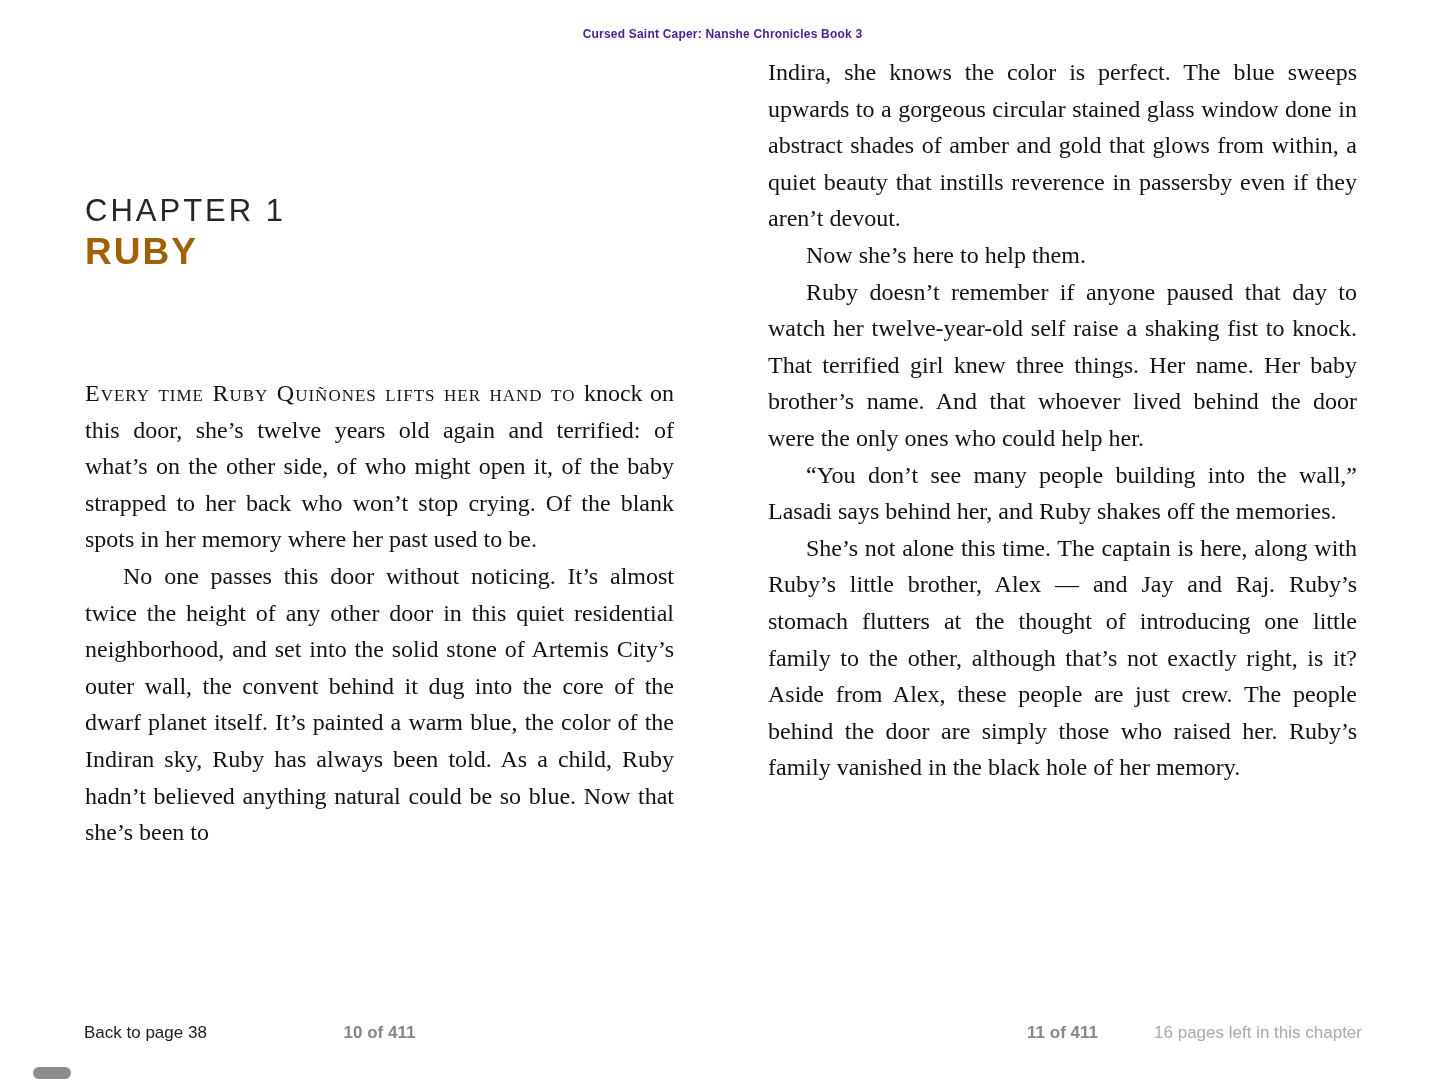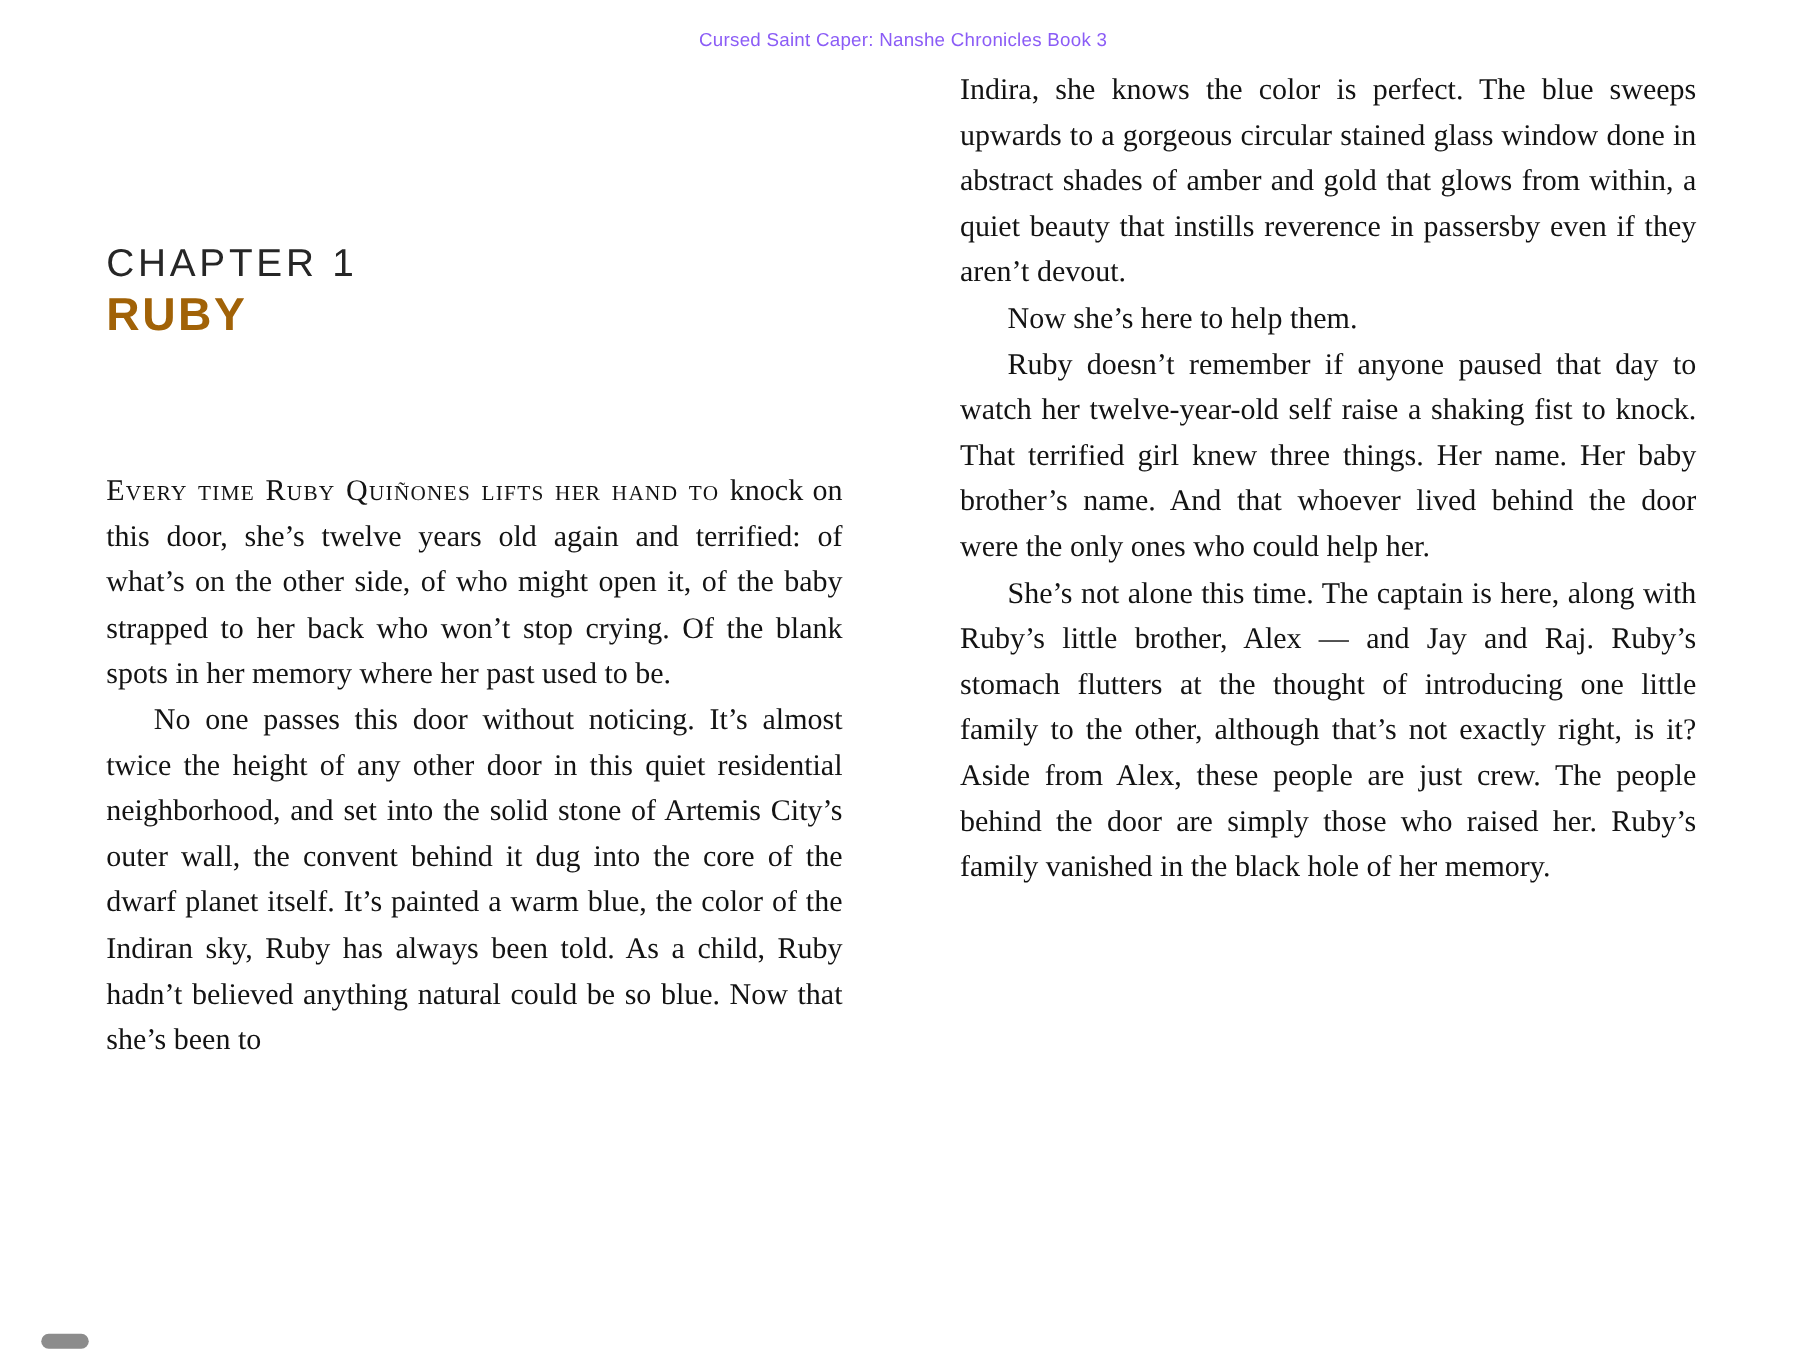--- a/index.html
+++ b/index.html
@@ -18,24 +18,24 @@
   
   .header {
     position: absolute;
     top: 24px;
     left: 0;
     width: 100%;
     text-align: center;
   }
   .book-title {
     font-family: "Liberation Sans", sans-serif;
-    font-size: 15px;
-    font-weight: 400;
+    font-size: 12px;
+    font-weight: 700;
     letter-spacing: 0.2px;
-    color: #8b5cf6;
+    color: #4c1d95;
   }
   
   .columns {
     position: absolute;
     top: 0;
     left: 0;
     width: 1445px;
     height: 1085px;
     display: flex;
     padding: 0 88px 0 85px;
@@ -144,22 +144,29 @@
           <p class="para"><span class="smallcaps">Every time Ruby Quiñones lifts her hand to </span>knock on this door, she’s twelve years old again and terrified: of what’s on the other side, of who might open it, of the baby strapped to her back who won’t stop crying. Of the blank spots in her memory where her past used to be.</p>
           <p class="para indent">No one passes this door without noticing. It’s almost twice the height of any other door in this quiet residential neighborhood, and set into the solid stone of Artemis City’s outer wall, the convent behind it dug into the core of the dwarf planet itself. It’s painted a warm blue, the color of the Indiran sky, Ruby has always been told. As a child, Ruby hadn’t believed anything natural could be so blue. Now that she’s been to</p>
         </div>
     </div>
 
     <div class="col">
       <div class="body-text right-body">
           <p class="para">Indira, she knows the color is perfect. The blue sweeps upwards to a gorgeous circular stained glass window done in abstract shades of amber and gold that glows from within, a quiet beauty that instills reverence in passersby even if they aren’t devout.</p>
           <p class="para indent">Now she’s here to help them.</p>
           <p class="para indent">Ruby doesn’t remember if anyone paused that day to watch her twelve-year-old self raise a shaking fist to knock. That terrified girl knew three things. Her name. Her baby brother’s name. And that whoever lived behind the door were the only ones who could help her.</p>
+          <p class="para indent">“You don’t see many people building into the wall,” Lasadi says behind her, and Ruby shakes off the memories.</p>
           <p class="para indent">She’s not alone this time. The captain is here, along with Ruby’s little brother, Alex — and Jay and Raj. Ruby’s stomach flutters at the thought of introducing one little family to the other, although that’s not exactly right, is it? Aside from Alex, these people are just crew. The people behind the door are simply those who raised her. Ruby’s family vanished in the black hole of her memory.</p>
         </div>
     </div>
 
   </div>
 
+  <div class="footer">
+    <span class="back-link">Back to page 38</span>
+    <span class="page-num left-num">10 of 411</span>
+    <span class="page-num right-num">11 of 411</span>
+    <span class="pages-left">16 pages left in this chapter</span>
+  </div>
 
   <div class="drag-pill"></div>
 
 </div>
 
 </body></html>

